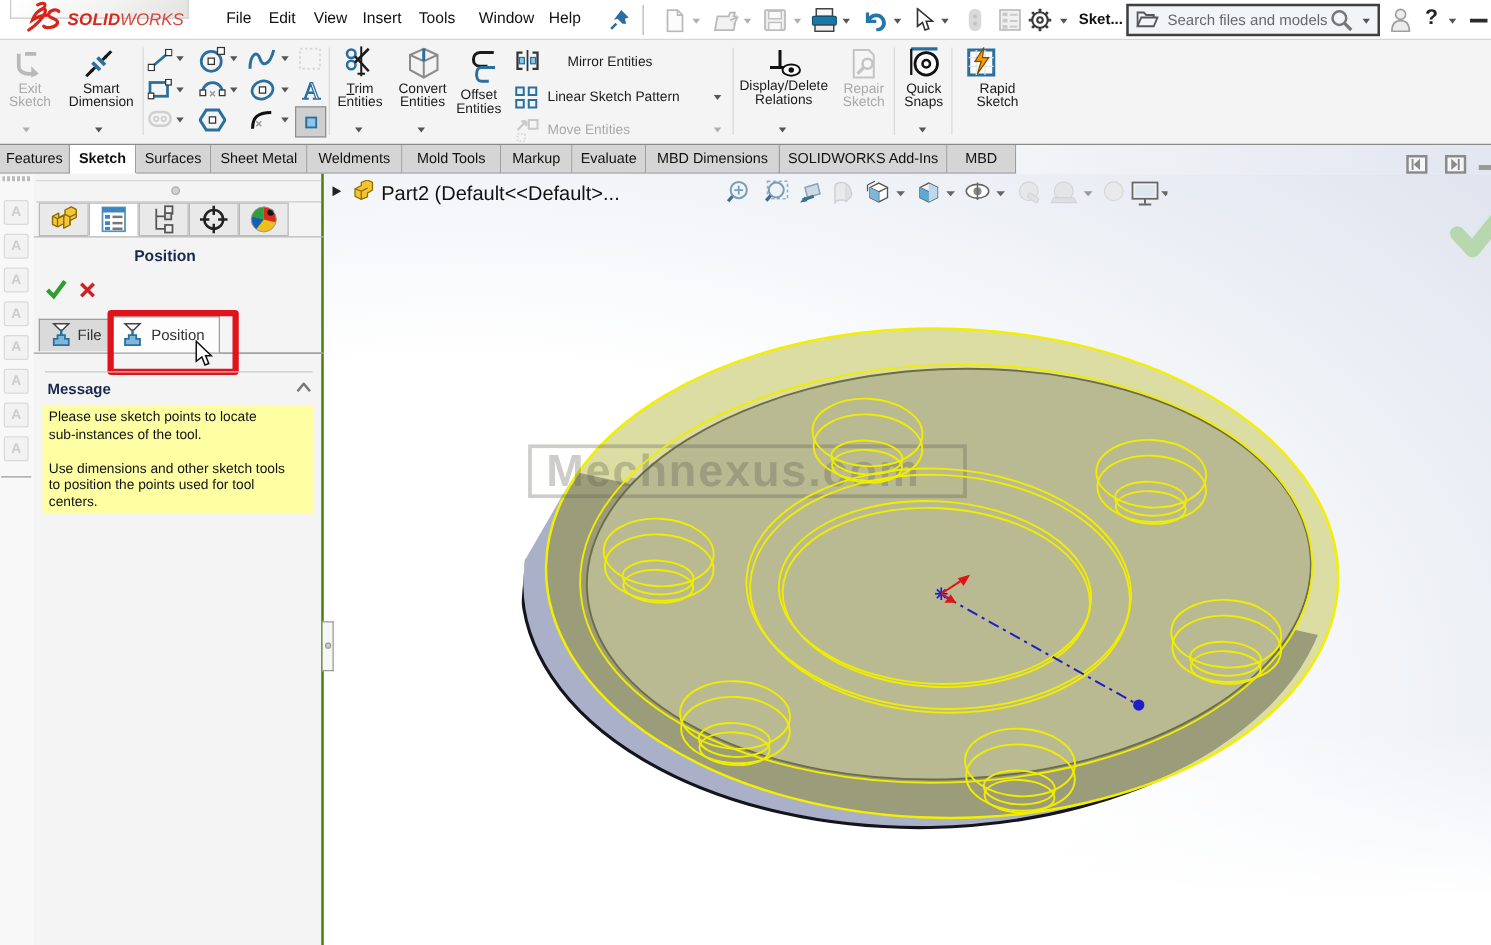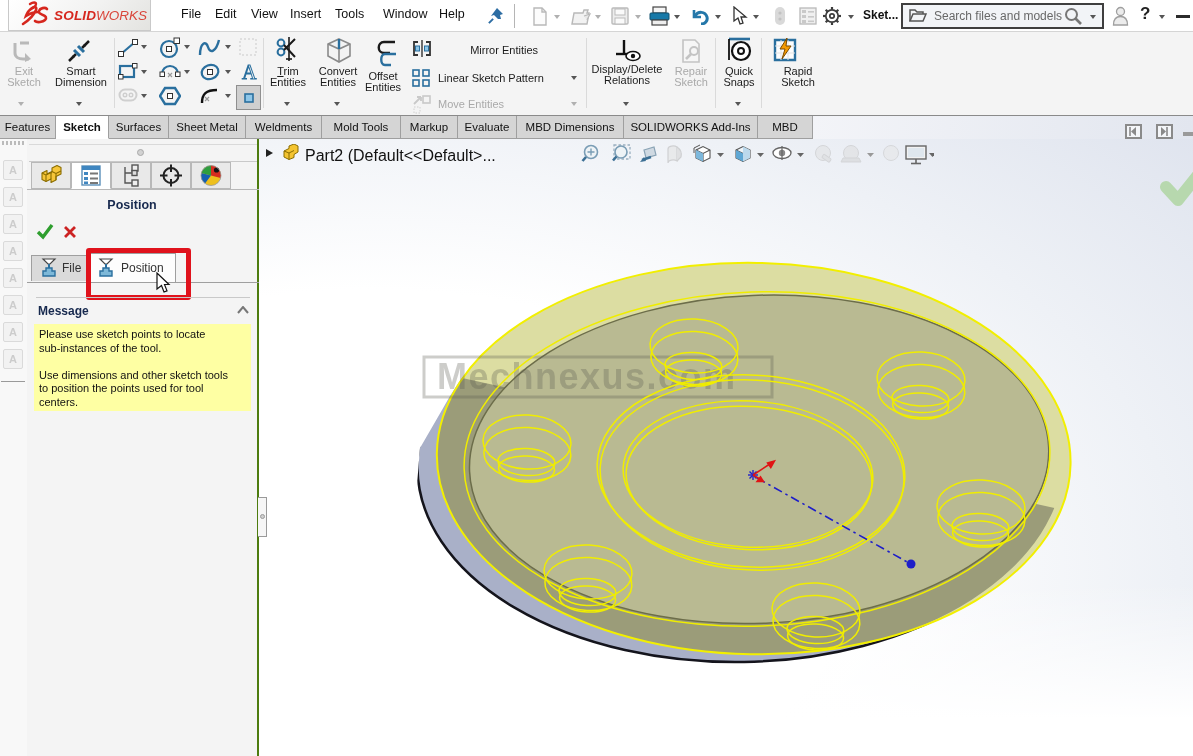--- a/index.html
+++ b/index.html
@@ -2,21 +2,21 @@
 <html><head>
 <meta charset="utf-8">
 <style>
 * { margin:0; padding:0; box-sizing:border-box; }
 html,body { width:1193px; height:756px; overflow:hidden; font-family:"Liberation Sans", sans-serif; background:#fff; }
 #app { position:relative; width:1193px; height:756px; }
 .abs { position:absolute; }
 
 
 #menubar { position:absolute; left:0; top:0; width:1193px; height:32px; background:#ffffff; border-bottom:1px solid #d5d5d5; }
-#logo { position:absolute; left:8px; top:0px; width:143px; height:31px; background:linear-gradient(135deg,#ffffff 0%,#f2f2f1 55%,#e3e3e0 100%); border:1px solid #c9c9c9; border-top:none; }
+#logo { position:absolute; left:8px; top:0px; width:143px; height:15px; background:linear-gradient(135deg,#ffffff 0%,#f2f2f1 55%,#e3e3e0 100%); border:1px solid #c9c9c9; border-top:none; }
 .menuitem { position:absolute; top:7px; font-size:12.5px; color:#111; }
 .tbsep { position:absolute; top:4px; width:1px; height:24px; background:#b5b5b5; }
 .caret { position:absolute; width:0; height:0; border-left:3.5px solid transparent; border-right:3.5px solid transparent; border-top:4px solid #555; }
 .caret.dis { border-top-color:#b0b0b0; }
 
 
 #ribbon { position:absolute; left:0; top:32px; width:1193px; height:84px; background:#f4f4f4; border-bottom:1px solid #8a8a8a; }
 .rsep { position:absolute; top:6px; width:1px; height:70px; background:#dadada; }
 .rlabel { position:absolute; font-size:11px; color:#1b1b1b; text-align:center; line-height:11px; }
 .rlabel.dis { color:#a9a9a9; }
@@ -273,21 +273,21 @@
         <path d="M23 7 L12 7 C7 7 7 18 12 18 L18 18" fill="none" stroke="#2a6f9e" stroke-width="2.4" transform="translate(-1,7)"></path>
       </svg>
   <div class="rlabel" style="left:357px;top:39px;width:52px;">Offset<br>Entities</div>
   
   <svg class="abs" style="left:411px;top:8px;" width="22" height="17" viewBox="0 0 22 17">
         <path d="M7 2 L3 2 L3 15 L7 15 M15 2 L19 2 L19 15 L15 15" fill="none" stroke="#333" stroke-width="1.8"></path>
         <line x1="11" y1="0" x2="11" y2="17" stroke="#333" stroke-width="1.4"></line>
         <rect x="4.5" y="6" width="4" height="5" fill="#8ec6e8" stroke="#2a6f9e"></rect>
         <rect x="13.5" y="6" width="4" height="5" fill="#8ec6e8" stroke="#2a6f9e"></rect>
       </svg>
-  <span class="rlabel" style="left:438px;top:13px;width:100px;text-align:right;">Mirror Entities</span>
+  <span class="rlabel" style="left:438px;top:13px;width:100px;text-align:center;">Mirror Entities</span>
   <svg class="abs" style="left:411px;top:36px;" width="22" height="20" viewBox="0 0 22 20">
         <g fill="none" stroke="#2a6f9e" stroke-width="1.6">
           <rect x="2" y="2" width="6" height="6"></rect>
           <rect x="12" y="2" width="6" height="6"></rect>
           <rect x="2" y="12" width="6" height="6"></rect>
           <rect x="12" y="12" width="6" height="6"></rect>
         </g>
       </svg>
   <span class="rlabel" style="left:438px;top:41px;width:140px;text-align:left;">Linear Sketch Pattern</span>
   <div class="caret" style="left:571px;top:44px;"></div>

